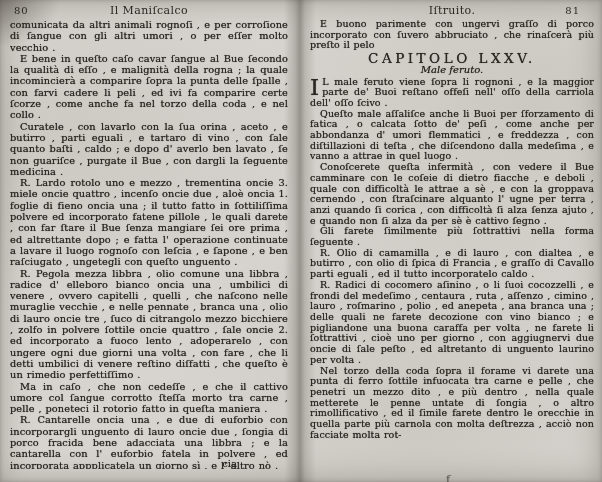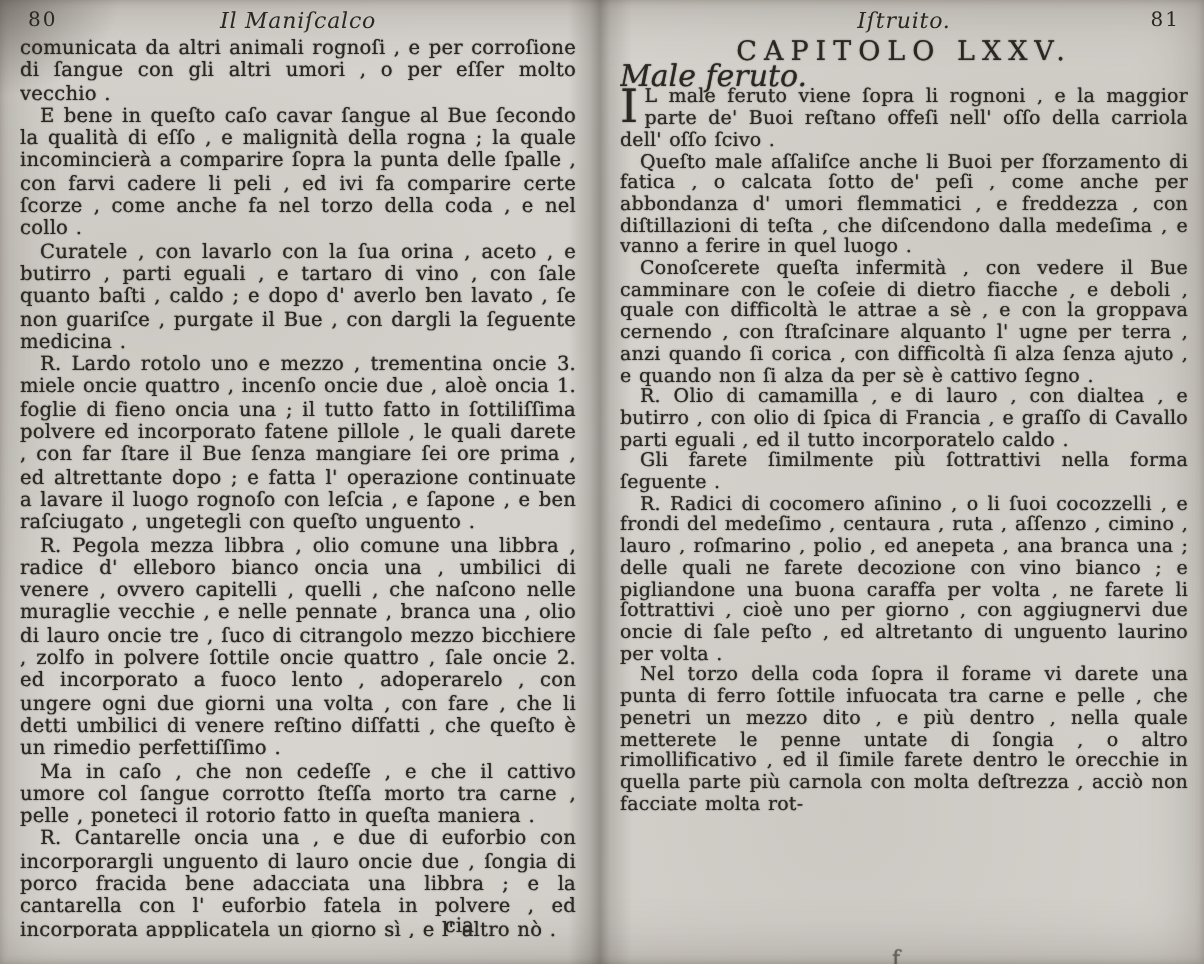--- a/index.html
+++ b/index.html
@@ -19,38 +19,38 @@
     position:absolute;left:284px;top:0;width:32px;height:482px;pointer-events:none;
     background:linear-gradient(90deg, rgba(48,44,37,0) 0%, rgba(48,44,37,.20) 34%,
       rgba(48,44,37,.38) 50%, rgba(48,44,37,.16) 66%, rgba(48,44,37,0) 100%);
   }
   .page{position:absolute;top:0;height:482px;}
   .page-left{left:0;width:292px;padding:4px 4px 0 10px;box-sizing:border-box;}
   .page-right{left:302px;width:300px;padding:4px 8px 0 8px;box-sizing:border-box;}
   .page-header{position:relative;height:15px;font-size:10px;}
   .page-num{position:absolute;top:1px;letter-spacing:1px;}
   .page-num.pn-left{left:4px;}
-  .page-num.pn-right{right:4px;}
+  .page-num.pn-right{right:14px;}
   .running-title{
     position:absolute;left:0;right:0;top:0;text-align:center;
-    font-style:italic;font-size:11px;letter-spacing:.4px;
+    font-size:11px;letter-spacing:.4px;
   }
   .page-body{overflow:hidden;text-shadow:0 0 .7px rgba(42,39,34,.85);}
   .page-left .page-body{height:450px;font-size:9.8px;line-height:11.3px;}
   .page-right .page-body{height:452px;font-size:9.5px;line-height:10.7px;}
   .para{
     margin:0;text-align:justify;word-spacing:.6px;letter-spacing:.1px;
   }
   .para.indent{text-indent:10px;}
   .chapter-heading{
     text-align:center;font-size:13.5px;letter-spacing:3.5px;
     margin:2px 0 1px 0;white-space:nowrap;
   }
   .chapter-subtitle{
-    text-align:left;font-style:italic;font-size:15px;margin:0 0 1px 0;
+    text-align:center;font-style:italic;font-size:10px;margin:0 0 1px 0;
   }
   .dropcap{
     float:left;font-size:23px;line-height:19px;padding:1px 3px 0 0;
   }
   .catchword{
     position:absolute;right:55px;bottom:13px;font-size:10px;
     text-shadow:0 0 .7px rgba(42,39,34,.85);
   }
   .signature-mark{
     position:absolute;left:48%;bottom:-4px;font-size:11px;opacity:.6;
@@ -80,26 +80,27 @@
   </div>
 
   <div class="gutter-shadow"></div>
 
   <div class="page page-right">
     <div class="page-header">
       <span class="running-title">Iſtruito.</span>
       <span class="page-num pn-right">81</span>
     </div>
     <div class="page-body" id="right-body">
+        <p class="para indent">E buono parimente con ungervi graſſo di porco incorporato con ſuvero abbruciato , che rinaſcerà più preſto il pelo</p>
         <div class="chapter-heading">CAPITOLO LXXV.</div>
         <div class="chapter-subtitle">Male feruto.</div>
         <p class="para"><span class="dropcap">I</span>L male feruto viene ſopra li rognoni , e la maggior parte de' Buoi reſtano offeſi nell' oſſo della carriola dell' oſſo ſcivo .</p>
-        <p class="para indent">Queſto male aſſaliſce anche li Buoi per ſforzamento di fatica , o calcata ſotto de' peſi , come anche per abbondanza d' umori flemmatici , e freddezza , con diſtillazioni di teſta , che diſcendono dalla medeſima , e vanno a ferire in quel luogo .</p>
+        <p class="para indent">Queſto male aſſaliſce anche li Buoi per ſforzamento di fatica , o calcata ſotto de' peſi , come anche per abbondanza d' umori flemmatici , e freddezza , con diſtillazioni di teſta , che diſcendono dalla medeſima , e vanno a attrae in quel luogo .</p>
         <p class="para indent">Conoſcerete queſta infermità , con vedere il Bue camminare con le coſeie di dietro fiacche , e deboli , quale con difficoltà le attrae a sè , e con la groppava cernendo , con ſtraſcinare alquanto l' ugne per terra , anzi quando ſi corica , con difficoltà ſi alza ſenza ajuto , e quando non ſi alza da per sè è cattivo ſegno .</p>
+        <p class="para indent">Gli farete ſimilmente più ſottrattivi nella forma ſeguente .</p>
         <p class="para indent">R. Olio di camamilla , e di lauro , con dialtea , e butirro , con olio di ſpica di Francia , e graſſo di Cavallo parti eguali , ed il tutto incorporatelo caldo .</p>
-        <p class="para indent">Gli farete ſimilmente più ſottrattivi nella forma ſeguente .</p>
         <p class="para indent">R. Radici di cocomero aſinino , o li ſuoi cocozzelli , e frondi del medeſimo , centaura , ruta , aſſenzo , cimino , lauro , roſmarino , polio , ed anepeta , ana branca una ; delle quali ne farete decozione con vino bianco ; e pigliandone una buona caraffa per volta , ne farete li ſottrattivi , cioè uno per giorno , con aggiugnervi due oncie di ſale peſto , ed altretanto di unguento laurino per volta .</p>
         <p class="para indent">Nel torzo della coda ſopra il forame vi darete una punta di ferro ſottile infuocata tra carne e pelle , che penetri un mezzo dito , e più dentro , nella quale metterete le penne untate di ſongia , o altro rimollificativo , ed il ſimile farete dentro le orecchie in quella parte più carnola con molta deſtrezza , acciò non facciate molta rot-</p>
       </div>
     <div class="signature-mark">f</div>
   </div>
 
 </div>
 
 </body></html>

